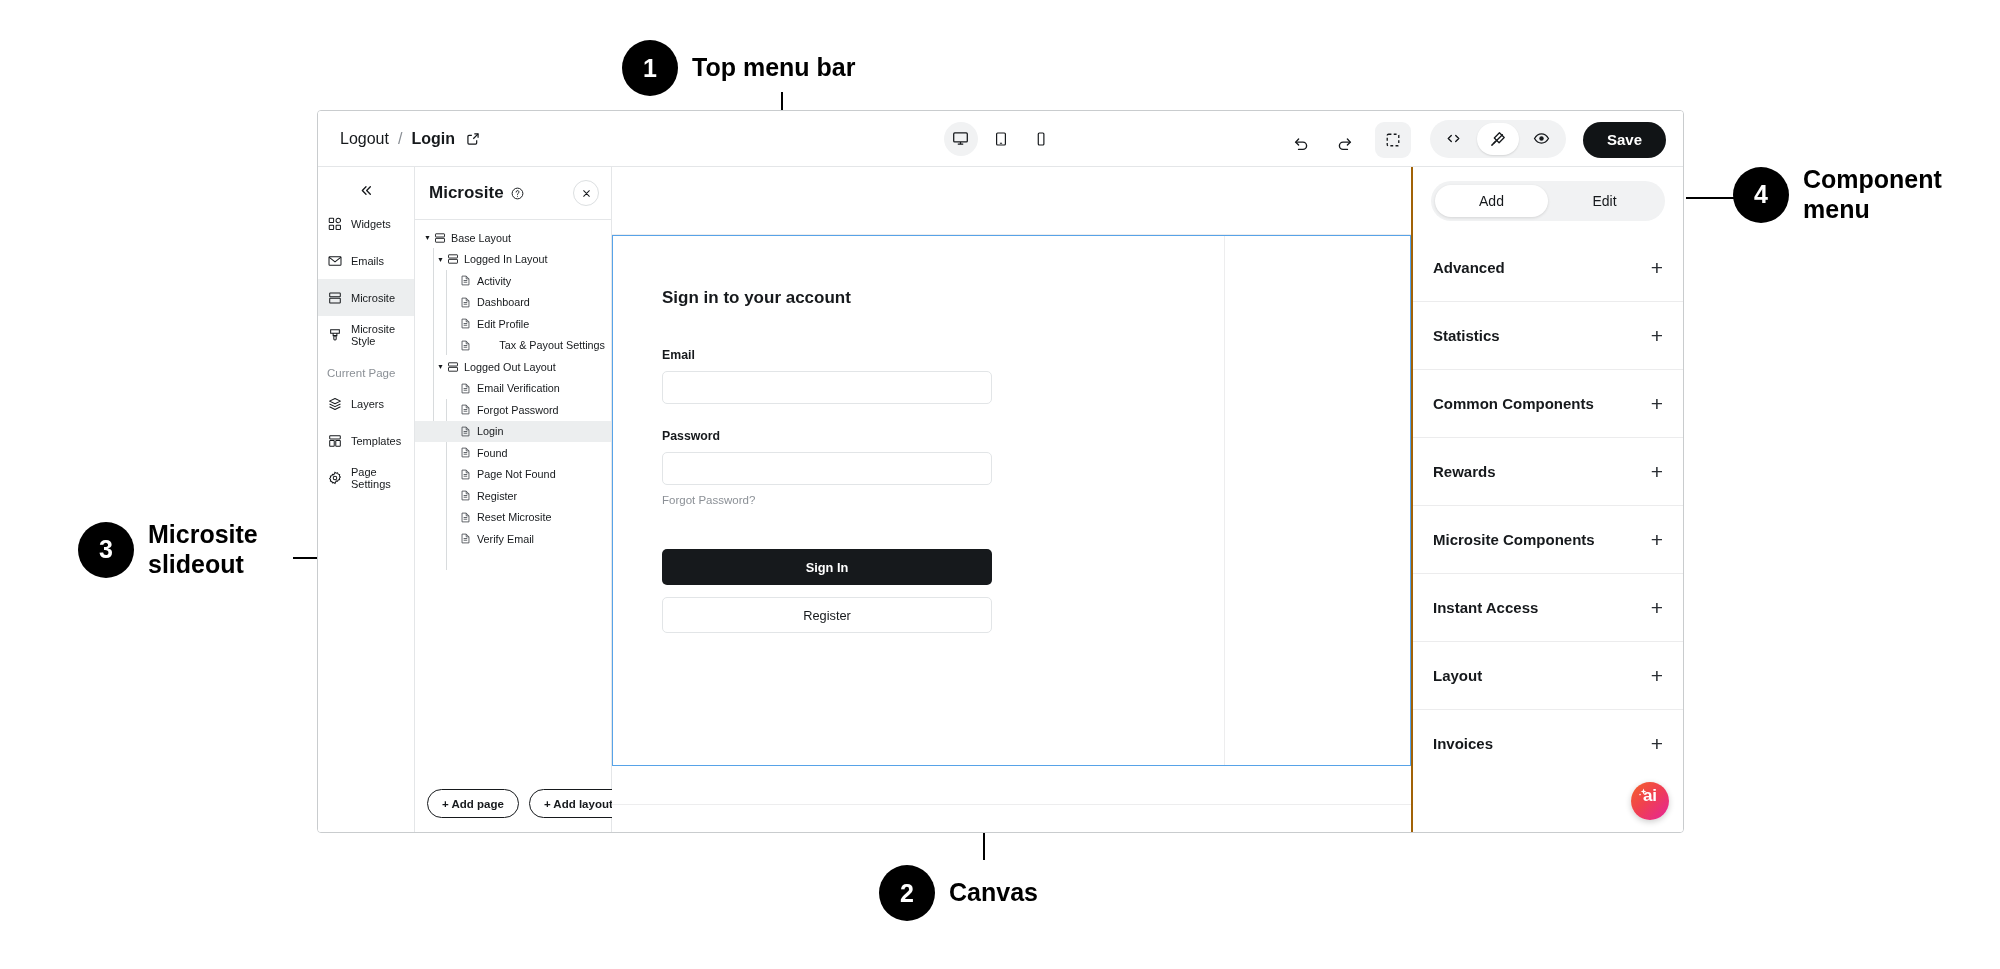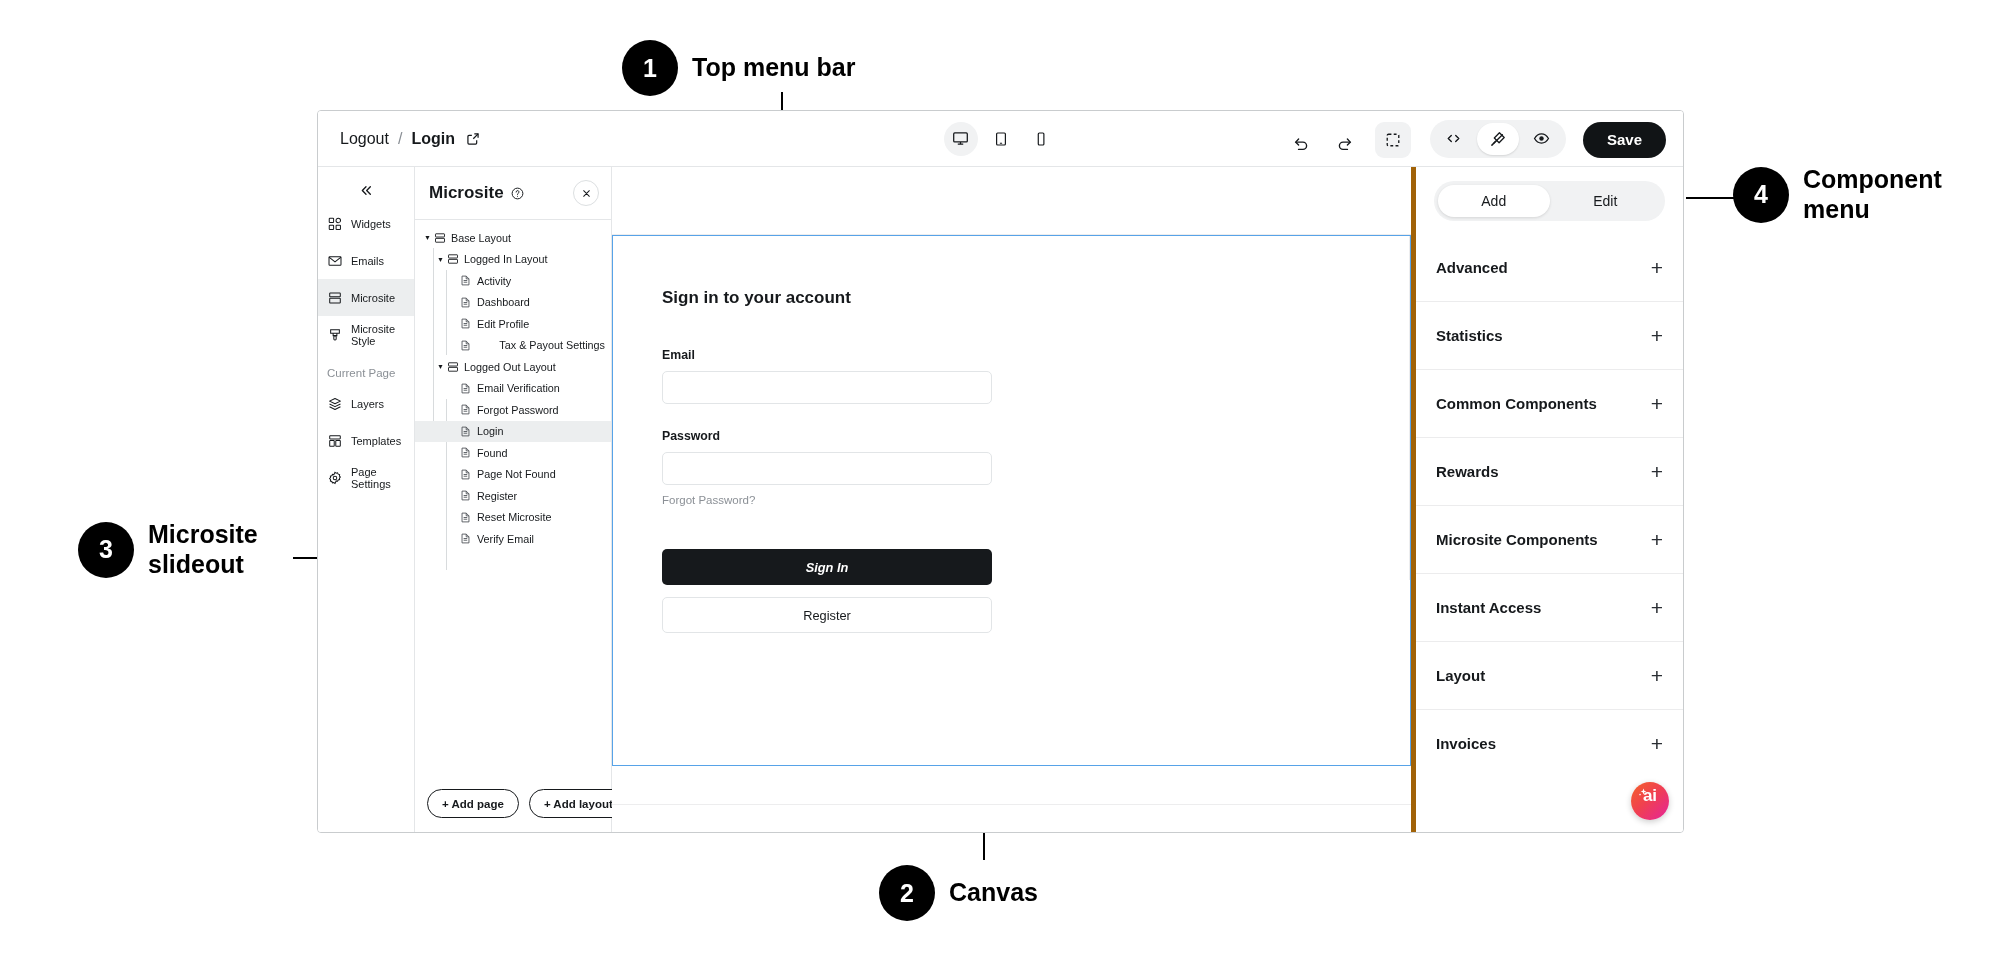--- a/index.html
+++ b/index.html
@@ -130,21 +130,21 @@
     height: 29px; padding: 0 14px; font-size: 11.5px; font-weight: bold; color: #16191c;
     cursor: pointer; font-family: "Liberation Sans", sans-serif; white-space: nowrap;
   }
 
   
   .canvas { flex: 1 1 auto; background: #fff; position: relative; overflow: hidden; }
   .canvas-band-top { position: absolute; left: 0; right: 0; top: 0; height: 68px; border-bottom: 1px solid #ededee; }
   .canvas-band-bottom { position: absolute; left: 0; right: 0; bottom: 0; height: 28px; border-top: 1px solid #ededee; }
   .selection {
     position: absolute; left: 0; right: 0; top: 68px; bottom: 66px;
-    border: 1.5px solid #57a3e8; display: flex; flex-direction: column;
+    border: 1.5px solid #57a3e8; display: flex;
   }
   .sel-left { flex: 1 1 auto; border-right: 1px solid #ededee; position: relative; }
   .sel-right { width: 185px; flex: 0 0 185px; }
   .form {
     position: absolute; left: 49px; top: 52px; width: 330px;
   }
   .form-title { font-size: 17px; font-weight: bold; color: #16191c; margin-bottom: 40px; }
   .field-label { font-size: 12.3px; font-weight: bold; color: #16191c; margin-bottom: 9px; }
   .field-box { height: 33px; border: 1px solid #e2e5e7; border-radius: 5px; background: #fff; }
   .forgot { font-size: 11.5px; color: #8b9096; margin-top: 9px; }
@@ -155,21 +155,21 @@
     font-family: "Liberation Sans", sans-serif;
   }
   .btn-light {
     height: 36px; background: #fff; color: #16191c; border: 1px solid #e2e5e7; border-radius: 5px;
     display: flex; align-items: center; justify-content: center;
     font-size: 12.8px; cursor: pointer; font-family: "Liberation Sans", sans-serif;
   }
 
   
   .compmenu {
-    width: 272px; flex: 0 0 272px; border-left: 5px solid #a16207;
+    width: 272px; flex: 0 0 272px; border-left: 2px solid #a16207;
     display: flex; flex-direction: column; background: #fff; position: relative;
   }
   .toggle-wrap { padding: 14px 18px 12px; }
   .toggle {
     display: flex; background: #f1f2f3; border-radius: 20px; padding: 4px; height: 40px;
   }
   .toggle-opt {
     flex: 1 1 0; border-radius: 17px; display: flex; align-items: center; justify-content: center;
     font-size: 14px; color: #16191c; cursor: pointer;
   }
@@ -599,21 +599,21 @@
               <div class="form-title">Sign in to your account</div>
 
               <div class="field-label">Email</div>
               <div class="field-box"></div>
 
               <div class="field-label" style="margin-top:25px;">Password</div>
               <div class="field-box"></div>
 
               <div class="forgot">Forgot Password?</div>
 
-              <div class="btn-dark" style="margin-top:43px;font-style:italic;">Sign In</div>
+              <div class="btn-dark" style="margin-top:43px;">Sign In</div>
               <div class="btn-light" style="margin-top:12px;">Register</div>
             </div>
 
           </div>
           <div class="sel-right"></div>
         </div>
       </div>
 
       <div class="compmenu">
         <div class="toggle-wrap">

